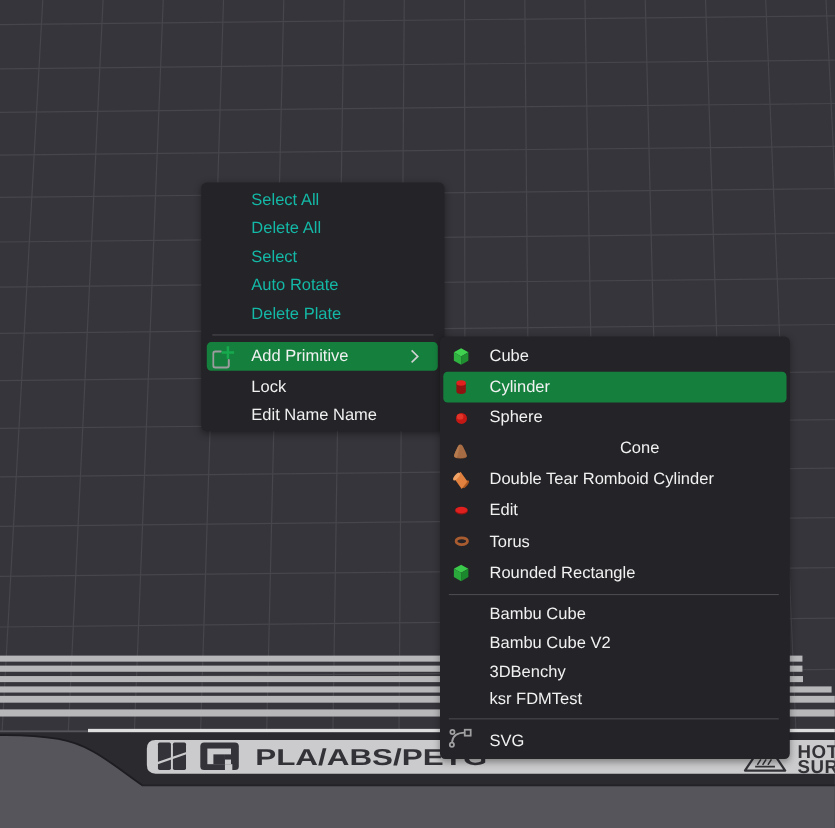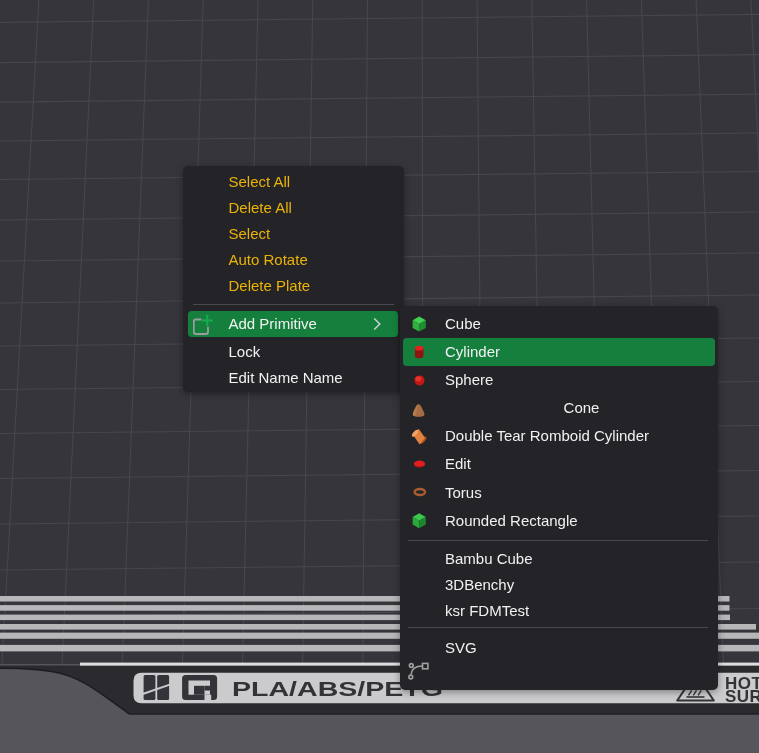--- a/index.html
+++ b/index.html
@@ -2,21 +2,21 @@
 <html><head>
 <meta charset="utf-8">
 <style>
   html,body { margin:0; padding:0; background:#36353b; }
   #stage { position:relative; width:759px; height:753px; overflow:hidden;
            font-family:"Liberation Sans",sans-serif; -webkit-font-smoothing:antialiased; }
   #bg { position:absolute; left:0; top:0; }
   .menu { position:absolute; background:#242327; border-radius:5px;
           box-shadow:0 2px 7px rgba(0,0,0,0.38); box-sizing:border-box; }
   .mi { position:relative; font-size:15px; color:#f1f1f2; white-space:nowrap; }
-  .dis { color:#eab308; }
+  .dis { color:#14b8a6; }
   .sep { height:1px; background:#4a494e; }
   .hl { background:#15803d; border-radius:4px; }
   .ic { position:absolute; }
 </style>
 </head>
 <body>
 <div id="stage">
 <svg id="bg" width="759" height="753" viewBox="0 0 759 753">
   <rect x="0" y="0" width="759" height="753" fill="#36353b"></rect>
   <g stroke="#48474d" stroke-width="1.1" fill="none" opacity="0.95">
@@ -113,20 +113,21 @@
   <div class="mi" style="height:28.1px; line-height:28.1px; padding-left:45px;">Cube</div>
   <div class="mi hl" style="height:28.1px; line-height:28.1px; padding-left:42px; margin:0 3px;">Cylinder</div>
   <div class="mi" style="height:28.1px; line-height:28.1px; padding-left:45px;">Sphere</div>
   <div class="mi" style="height:28.1px; line-height:28.1px; padding-left:45px;text-align:center;">Cone</div>
   <div class="mi" style="height:28.1px; line-height:28.1px; padding-left:45px;">Double Tear Romboid Cylinder</div>
   <div class="mi" style="height:28.1px; line-height:28.1px; padding-left:45px;">Edit</div>
   <div class="mi" style="height:28.1px; line-height:28.1px; padding-left:45px;">Torus</div>
   <div class="mi" style="height:28.1px; line-height:28.1px; padding-left:45px;">Rounded Rectangle</div>
   <div class="sep" style="margin:5.4px 10px 5px 8px;"></div>
   <div class="mi" style="height:25.7px; line-height:25.7px; padding-left:45px;">Bambu Cube</div>
+  <div class="mi" style="height:25.7px; line-height:25.7px; padding-left:45px;">Bambu Cube V2</div>
   <div class="mi" style="height:25.7px; line-height:25.7px; padding-left:45px;">3DBenchy</div>
   <div class="mi" style="height:25.7px; line-height:25.7px; padding-left:45px;">ksr FDMTest</div>
   <div class="sep" style="margin:4.2px 10px 6px 8px;"></div>
   <div class="mi" style="height:28px; line-height:28px; padding-left:45px;">SVG</div>
 
   <svg class="ic" style="left:4px; top:4px;" width="30" height="682" viewBox="0 0 30 682">
     <g transform="translate(8.2,6.6)">
       <path d="M7,0 L13.6,3.7 L7,7.4 L0.4,3.7 Z" fill="#41d150"></path>
       <path d="M0.4,3.7 L7,7.4 V15 L0.4,11.3 Z" fill="#2fb240"></path>
       <path d="M13.6,3.7 L7,7.4 V15 L13.6,11.3 Z" fill="#1f8f31"></path>

